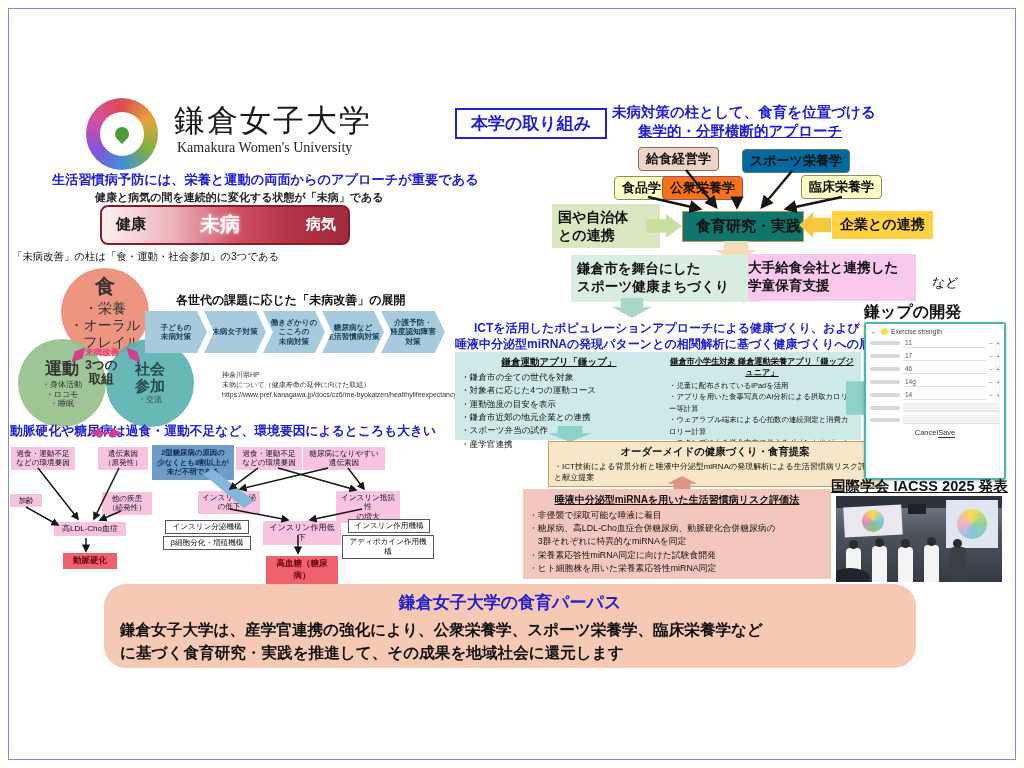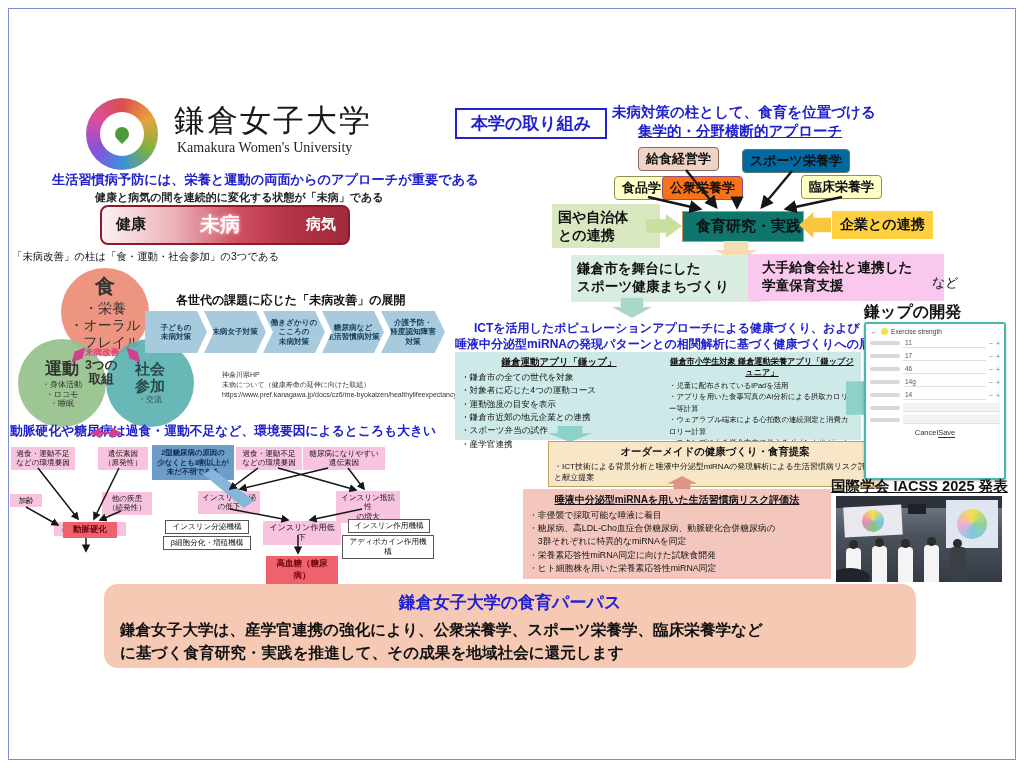--- a/index.html
+++ b/index.html
@@ -98,21 +98,21 @@
   <div class="abs b blue" style="left:10px;top:423px;font-size:12.8px;">動脈硬化や糖尿病は過食・運動不足など、環境要因によるところも大きい</div>
 
   <div class="abs pinkbox pre" style="left:11px;top:447px;width:58px;">過食・運動不足
 などの環境要因</div>
   <div class="abs pinkbox pre" style="left:98px;top:447px;width:44px;">遺伝素因
 （原発性）</div>
   <div class="abs pinkbox" style="left:10px;top:494px;width:26px;">加齢</div>
   <div class="abs pinkbox pre" style="left:102px;top:492px;width:44px;">他の疾患
 （続発性）</div>
   <div class="abs pinkbox" style="left:54px;top:522px;width:66px;font-size:8px;">高LDL-Cho血症</div>
-  <div class="abs redbox" style="left:63px;top:522px;width:46px;">動脈硬化</div>
+  <div class="abs redbox" style="left:63px;top:553px;width:46px;">動脈硬化</div>
 
   <div class="abs pre ctr" style="left:152px;top:445px;width:78px;background:#6c9cc8;color:#102a52;font-size:7.4px;font-weight:bold;padding:3px 2px;line-height:1.3;">2型糖尿病の原因の
 少なくとも8割以上が
 未だ不明である</div>
   <div class="abs pinkbox pre" style="left:236px;top:447px;width:60px;">過食・運動不足
 などの環境要因</div>
   <div class="abs pinkbox pre" style="left:303px;top:447px;width:76px;">糖尿病になりやすい
 遺伝素因</div>
   <div class="abs pinkbox pre" style="left:198px;top:491px;width:56px;">インスリン分泌
 の低下</div>
@@ -138,21 +138,21 @@
   <div class="abs b pre" style="left:552px;top:204px;width:96px;background:#d9e8c0;font-size:14px;padding:4px 6px;line-height:1.3;">国や自治体
 との連携</div>
   <div class="arrowblk ar-right" style="left:646px;top:214px;width:36px;height:24px;background:#c9dfa0;"></div>
   <div class="abs b ctr" style="left:682px;top:211px;width:116px;background:#0f766e;border:1px solid #c89858;font-size:15px;padding:5px 2px;text-align:right;">食育研究・実践</div>
   <div class="arrowblk ar-left" style="left:799px;top:212px;width:32px;height:26px;background:#f8c63f;"></div>
   <div class="abs b" style="left:832px;top:211px;background:#ffd040;font-size:14px;padding:5px 8px;">企業との連携</div>
   <div class="arrowblk ar-down" style="left:714px;top:241px;width:44px;height:20px;background:#f2ddb5;"></div>
 
   <div class="abs b pre" style="left:562px;top:255px;width:178px;background:#d9ede3;font-size:13.6px;padding:5px 6px;line-height:1.35;margin-left:9px;">鎌倉市を舞台にした
 スポーツ健康まちづくり</div>
-  <div class="abs b pre" style="left:748px;top:254px;width:168px;background:#f9c8ec;font-size:13.6px;padding:5px 14px;line-height:1.35;">大手給食会社と連携した
+  <div class="abs b pre" style="left:748px;top:254px;width:168px;background:#f9c8ec;font-size:13.6px;padding:5px 0;line-height:1.35;">大手給食会社と連携した
 学童保育支援</div>
   <div class="abs" style="left:932px;top:274px;font-size:13px;">など</div>
   <div class="arrowblk ar-down" style="left:612px;top:298px;width:40px;height:20px;background:#a9d8c8;"></div>
 
   <div class="abs b blue" style="left:474px;top:320px;font-size:12px;">ICTを活用したポピュレーションアプローチによる健康づくり、および</div>
   <div class="abs b blue" style="left:455px;top:336px;font-size:12px;">唾液中分泌型miRNAの発現パターンとの相関解析に基づく健康づくりへの展開</div>
 
   <div class="abs tealcard" style="left:455px;top:352px;width:196px;height:80px;">
     <h4>鎌倉運動アプリ「鎌ップ」</h4>
     <div class="bl pre" style="font-size:8.6px;">・鎌倉市の全ての世代を対象
@@ -261,21 +261,21 @@
       </div>
     <div style="position:absolute;left:88px;bottom:0;width:15px;height:37px;background:#f4f4f4;border-radius:4px 4px 0 0;">
         <div style="position:absolute;left:3px;top:-8px;width:9px;height:9px;border-radius:50%;background:#2b2b2b;"></div>
       </div>
     <div style="position:absolute;left:114px;bottom:0;width:16px;height:35px;background:#3a3f46;border-radius:4px 4px 0 0;">
         <div style="position:absolute;left:3px;top:-8px;width:9px;height:9px;border-radius:50%;background:#2b2b2b;"></div>
       </div>
     <div style="position:absolute;left:-6px;bottom:-6px;width:40px;height:20px;border-radius:50%;background:#20242a;"></div>
   </div>
 
-  <div class="abs" style="left:104px;top:584px;width:812px;height:84px;background:#f6c9b4;border-radius:14px;">
+  <div class="abs" style="left:104px;top:584px;width:812px;height:84px;background:#f6c9b4;border-radius:22px;">
     <div class="b blue ctr" style="font-size:17px;margin-top:7px;">鎌倉女子大学の食育パーパス</div>
     <div class="pre" style="font-size:15.6px;font-weight:600;color:#111;margin:5px 14px 0 16px;line-height:1.45;">鎌倉女子大学は、産学官連携の強化により、公衆栄養学、スポーツ栄養学、臨床栄養学など
 に基づく食育研究・実践を推進して、その成果を地域社会に還元します</div>
   </div>
 
   <svg class="abs" style="left:0;top:0;width:1024px;height:768px;pointer-events:none;" viewBox="0 0 1024 768">
     <defs>
       <marker id="ab" viewBox="0 0 10 10" refX="8" refY="5" markerWidth="5.5" markerHeight="5.5" orient="auto-start-reverse">
         <path d="M0,0 L10,5 L0,10 z" fill="#161616"></path>
       </marker>

